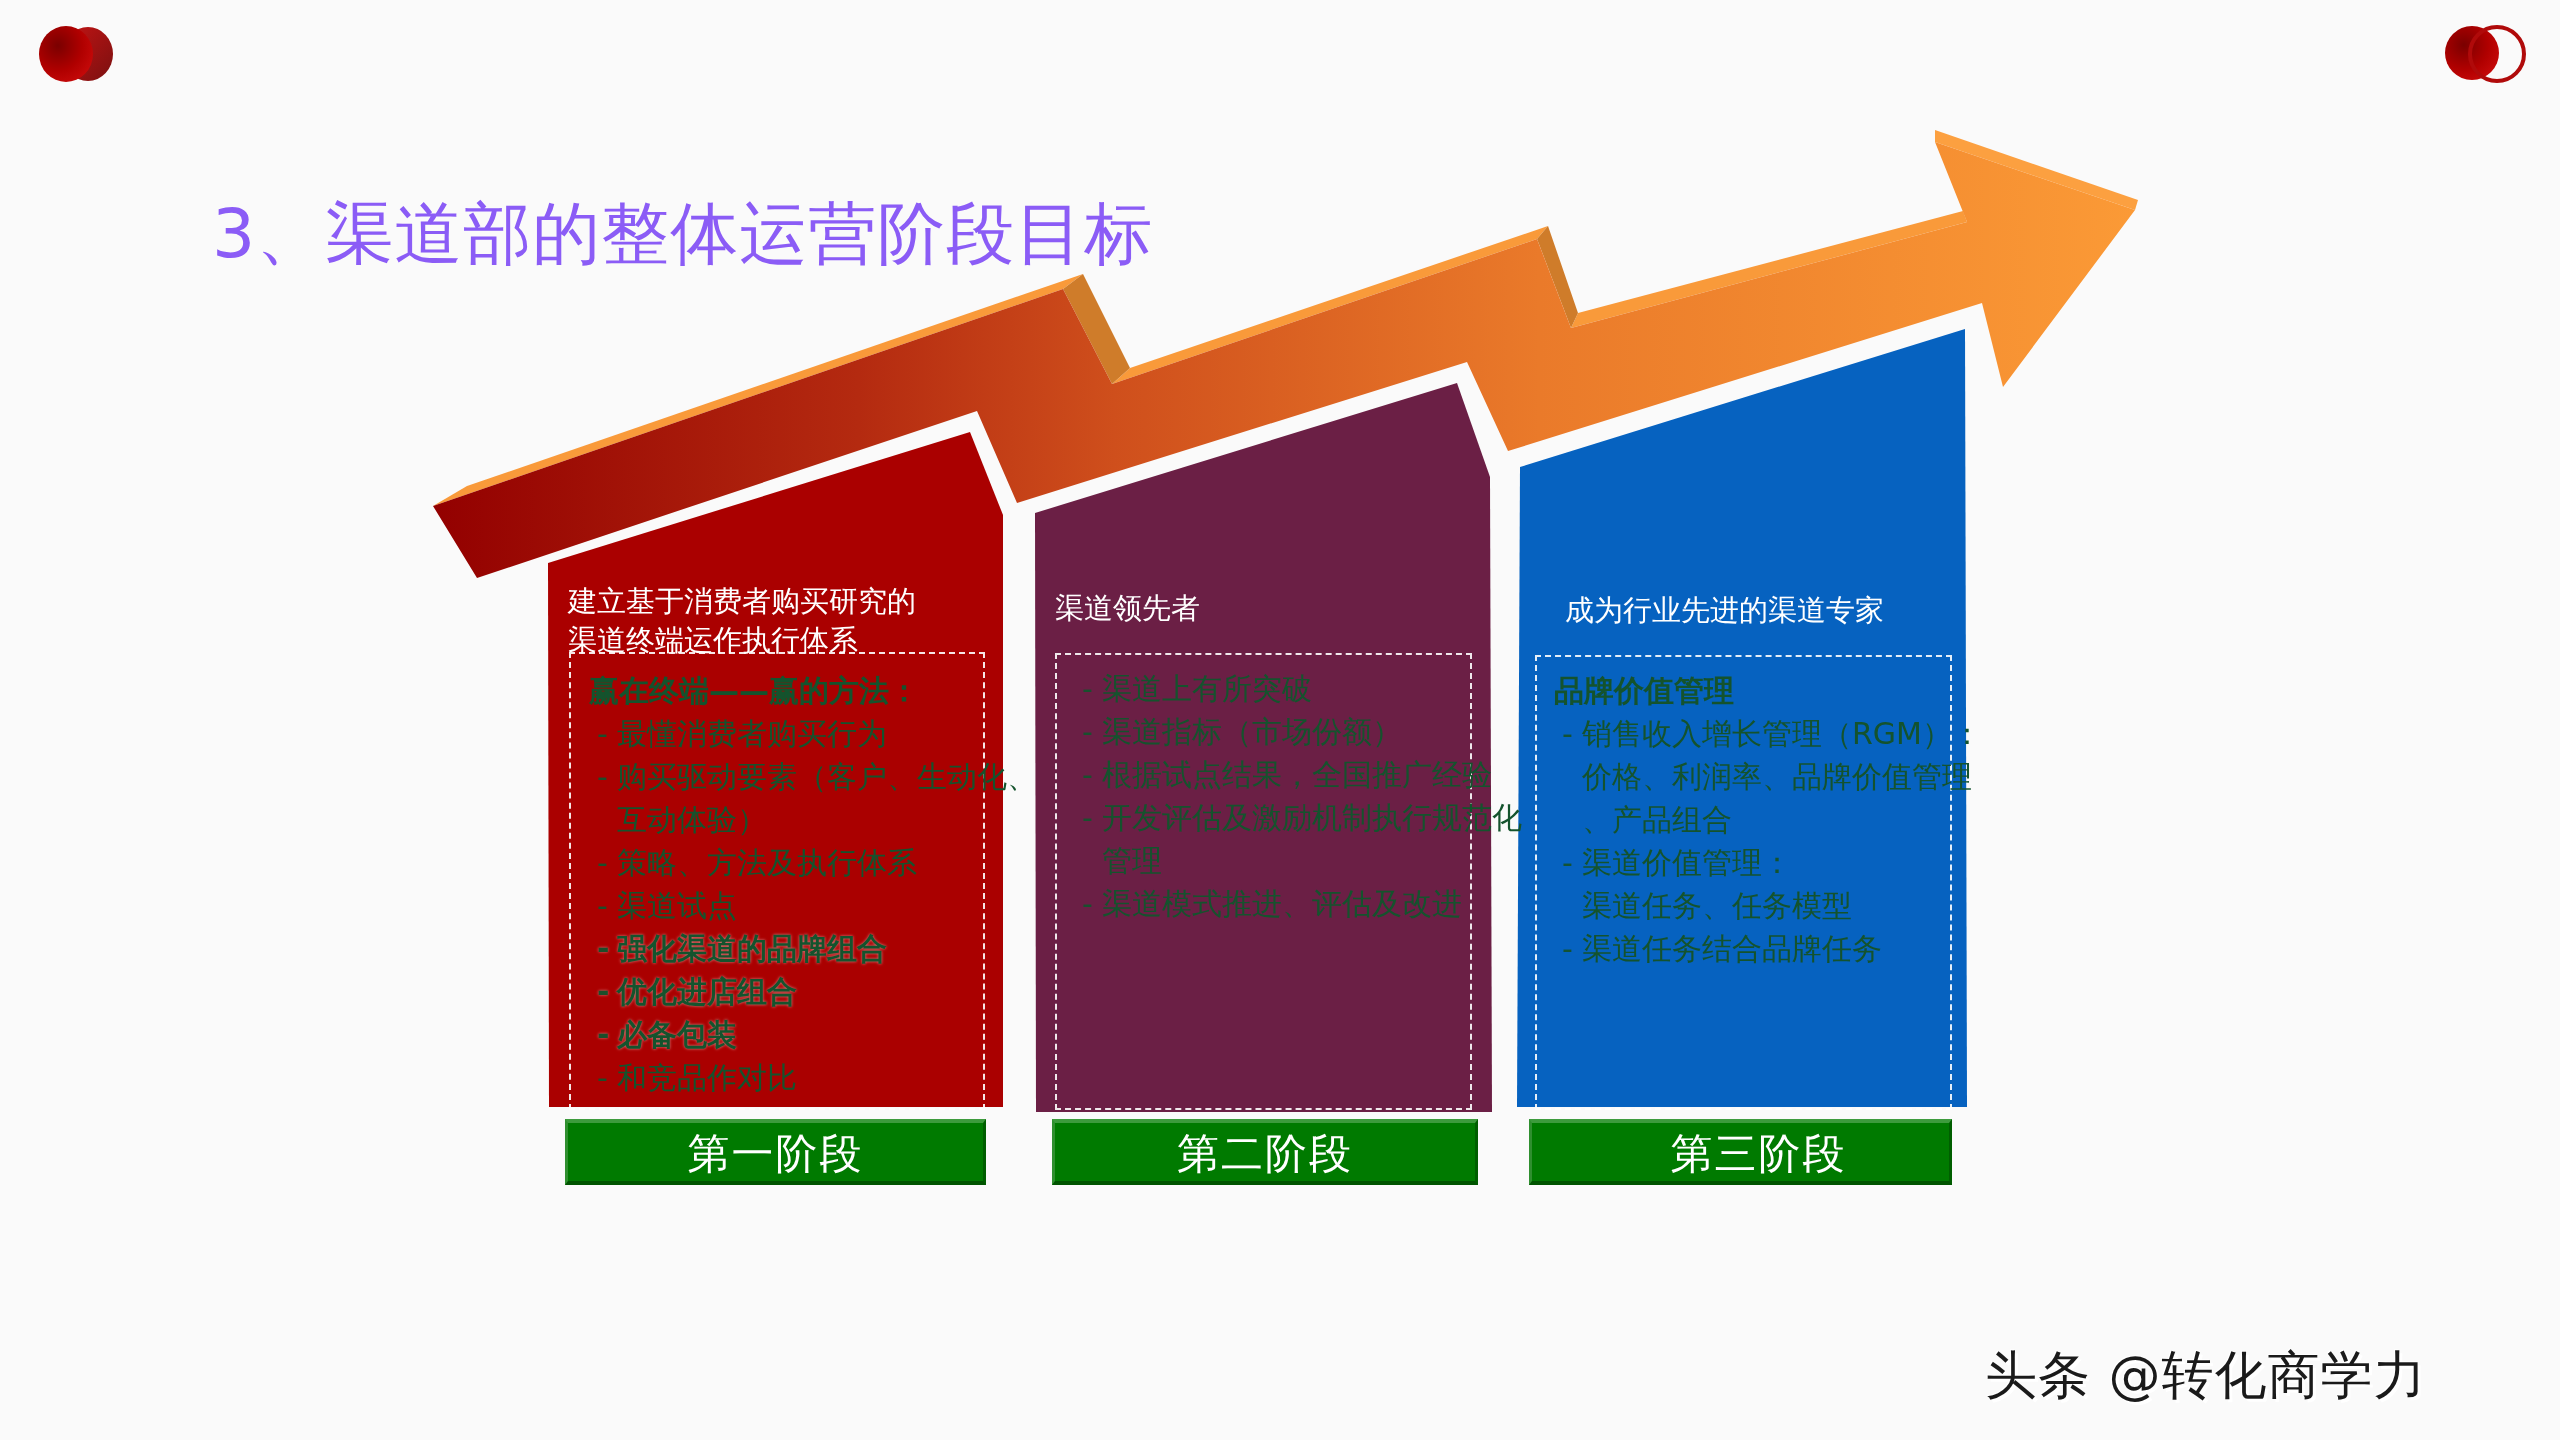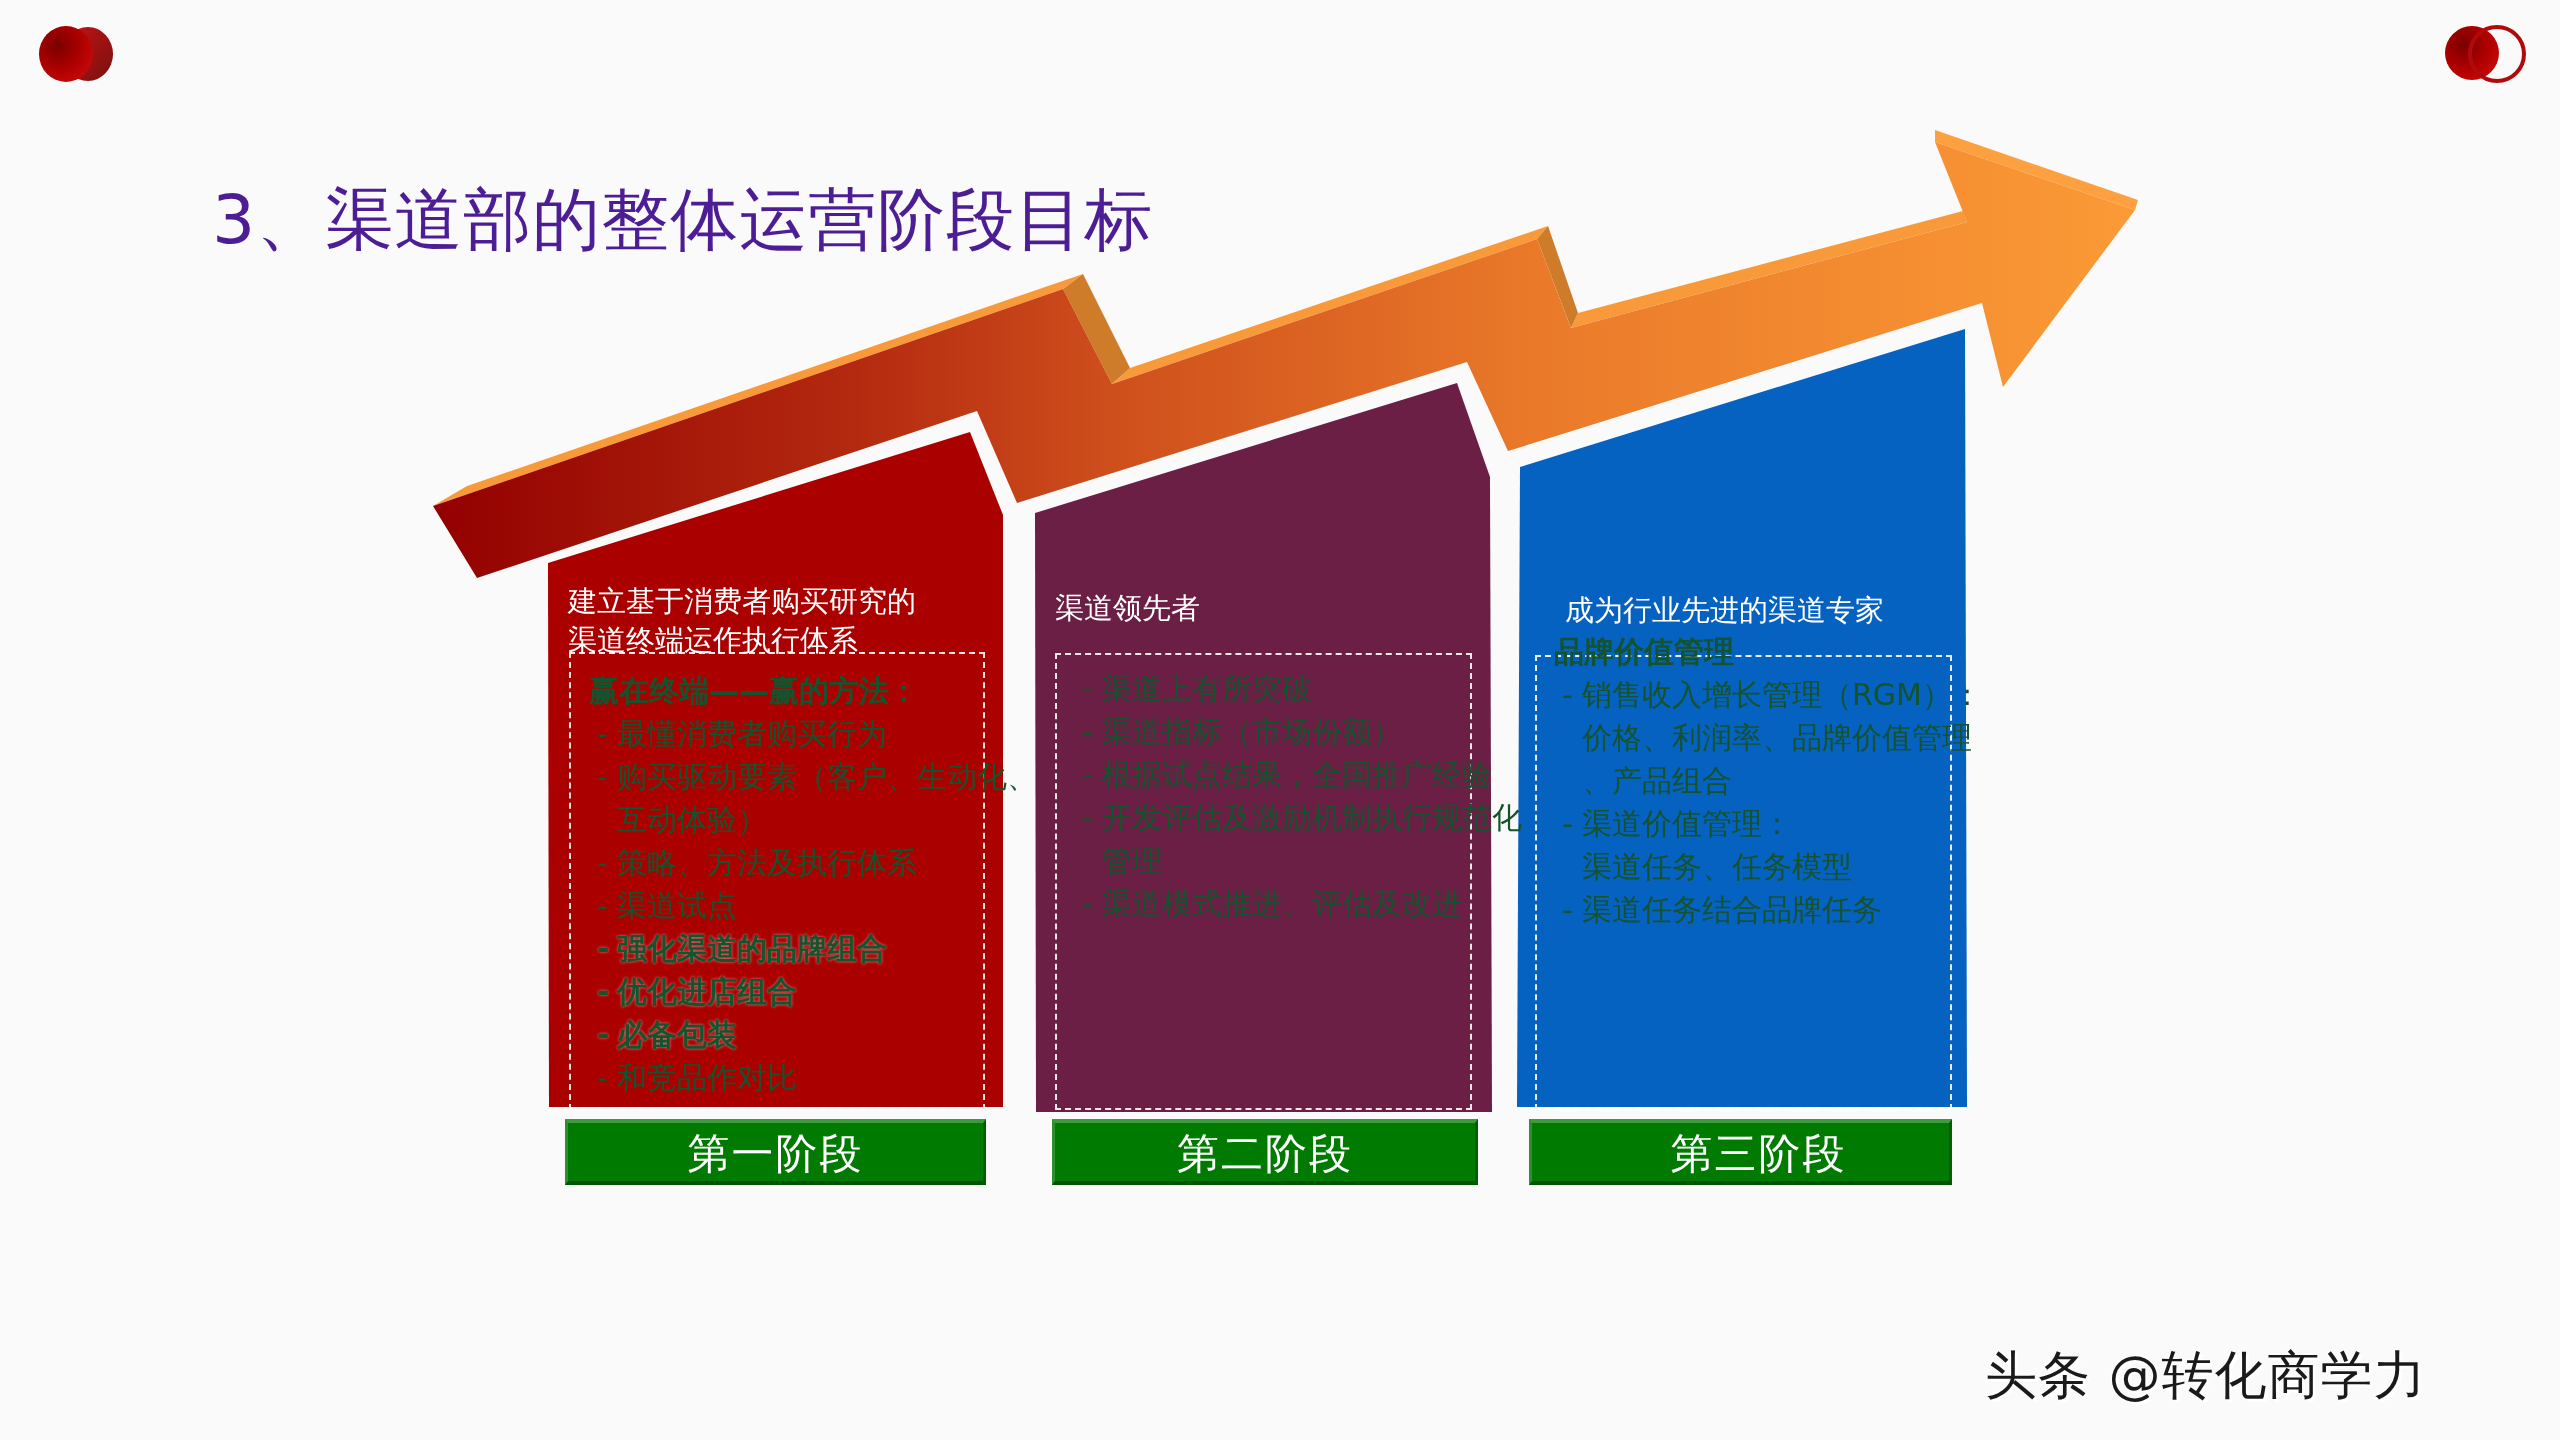--- a/index.html
+++ b/index.html
@@ -3,22 +3,22 @@
   <meta charset="utf-8">
   <style>
     html, body { margin: 0; padding: 0; }
     body {
       width: 2560px; height: 1440px; position: relative; overflow: hidden;
       background: #fafafa;
       font-family: "DejaVu Sans", "Liberation Sans", sans-serif;
     }
     .abs { position: absolute; }
     #page-title {
-      left: 212px; top: 168px; font-size: 68px; line-height: 104px;
-      color: #4c1d95; letter-spacing: 1px; white-space: nowrap;
+      left: 212px; top: 182px; font-size: 68px; line-height: 104px;
+      color: #8b5cf6; letter-spacing: 1px; white-space: nowrap;
     }
     svg.shapes { position: absolute; left: 0; top: 0; }
     .card-title {
       position: absolute; color: #fff; font-size: 29px; line-height: 39px;
       white-space: nowrap;
       margin-top: 14px;
     }
     .dash-box {
       position: absolute; border: 2px dashed rgba(255,255,255,0.9);
       box-sizing: border-box;
@@ -123,21 +123,21 @@
   <div class="li"><span class="dash">-</span><span>根据试点结果，全国推广经验</span></div>
   <div class="li"><span class="dash">-</span><span>开发评估及激励机制执行规范化</span></div>
   <div class="li"><span>管理</span></div>
   <div class="li"><span class="dash">-</span><span>渠道模式推进、评估及改进</span></div>
 </div>
 
 <div class="card-title" style="left:1565px; top:577px;">
   <div>成为行业先进的渠道专家</div>
 </div>
 <div class="dash-box" style="left:1535px; top:655px; width:417px; height:455px;"></div>
-<div class="list" style="left:1582px; top:630px;">
+<div class="list" style="left:1582px; top:669px;">
   <div class="li head">品牌价值管理</div>
   <div class="li"><span class="dash">-</span><span>销售收入增长管理（RGM）：</span></div>
   <div class="li"><span>价格、利润率、品牌价值管理</span></div>
   <div class="li"><span>、产品组合</span></div>
   <div class="li"><span class="dash">-</span><span>渠道价值管理：</span></div>
   <div class="li"><span>渠道任务、任务模型</span></div>
   <div class="li"><span class="dash">-</span><span>渠道任务结合品牌任务</span></div>
 </div>
 
 <div class="stage-btn" style="left:565px; top:1119px; width:421px;">第一阶段</div>

